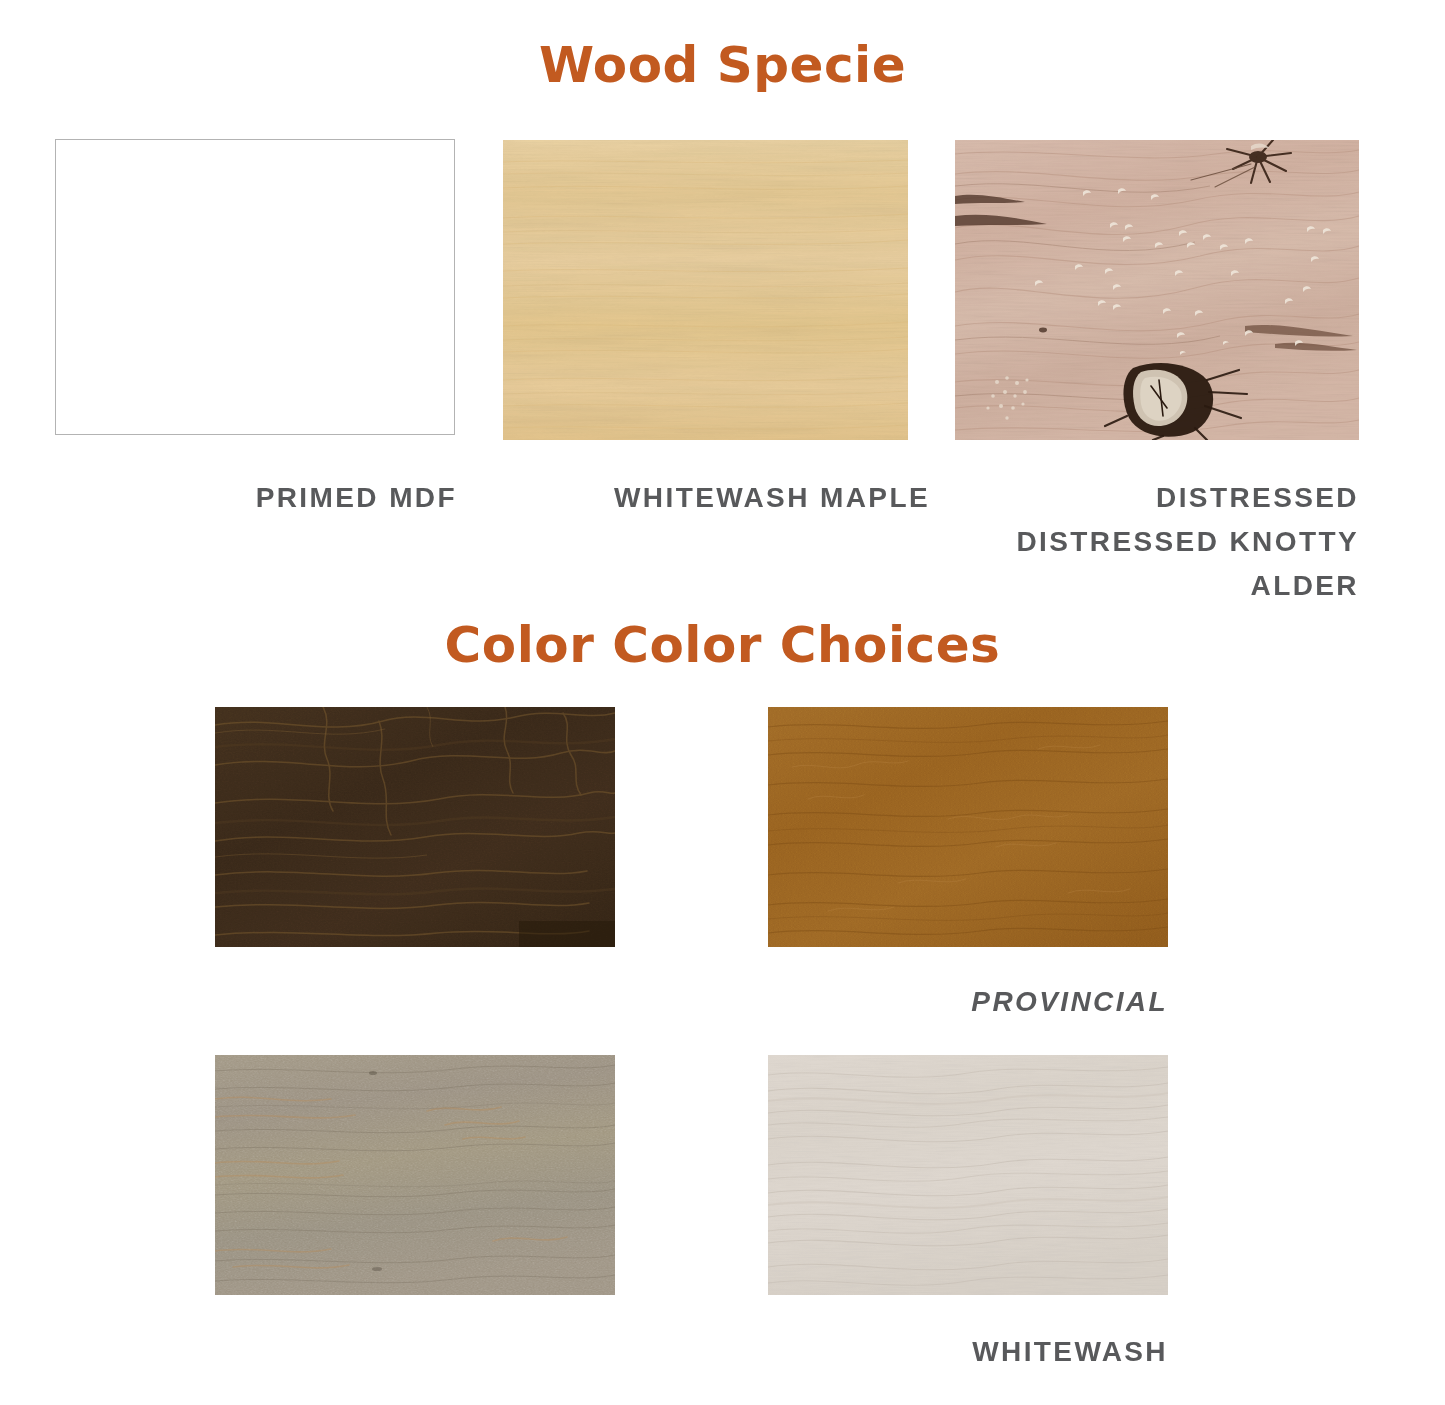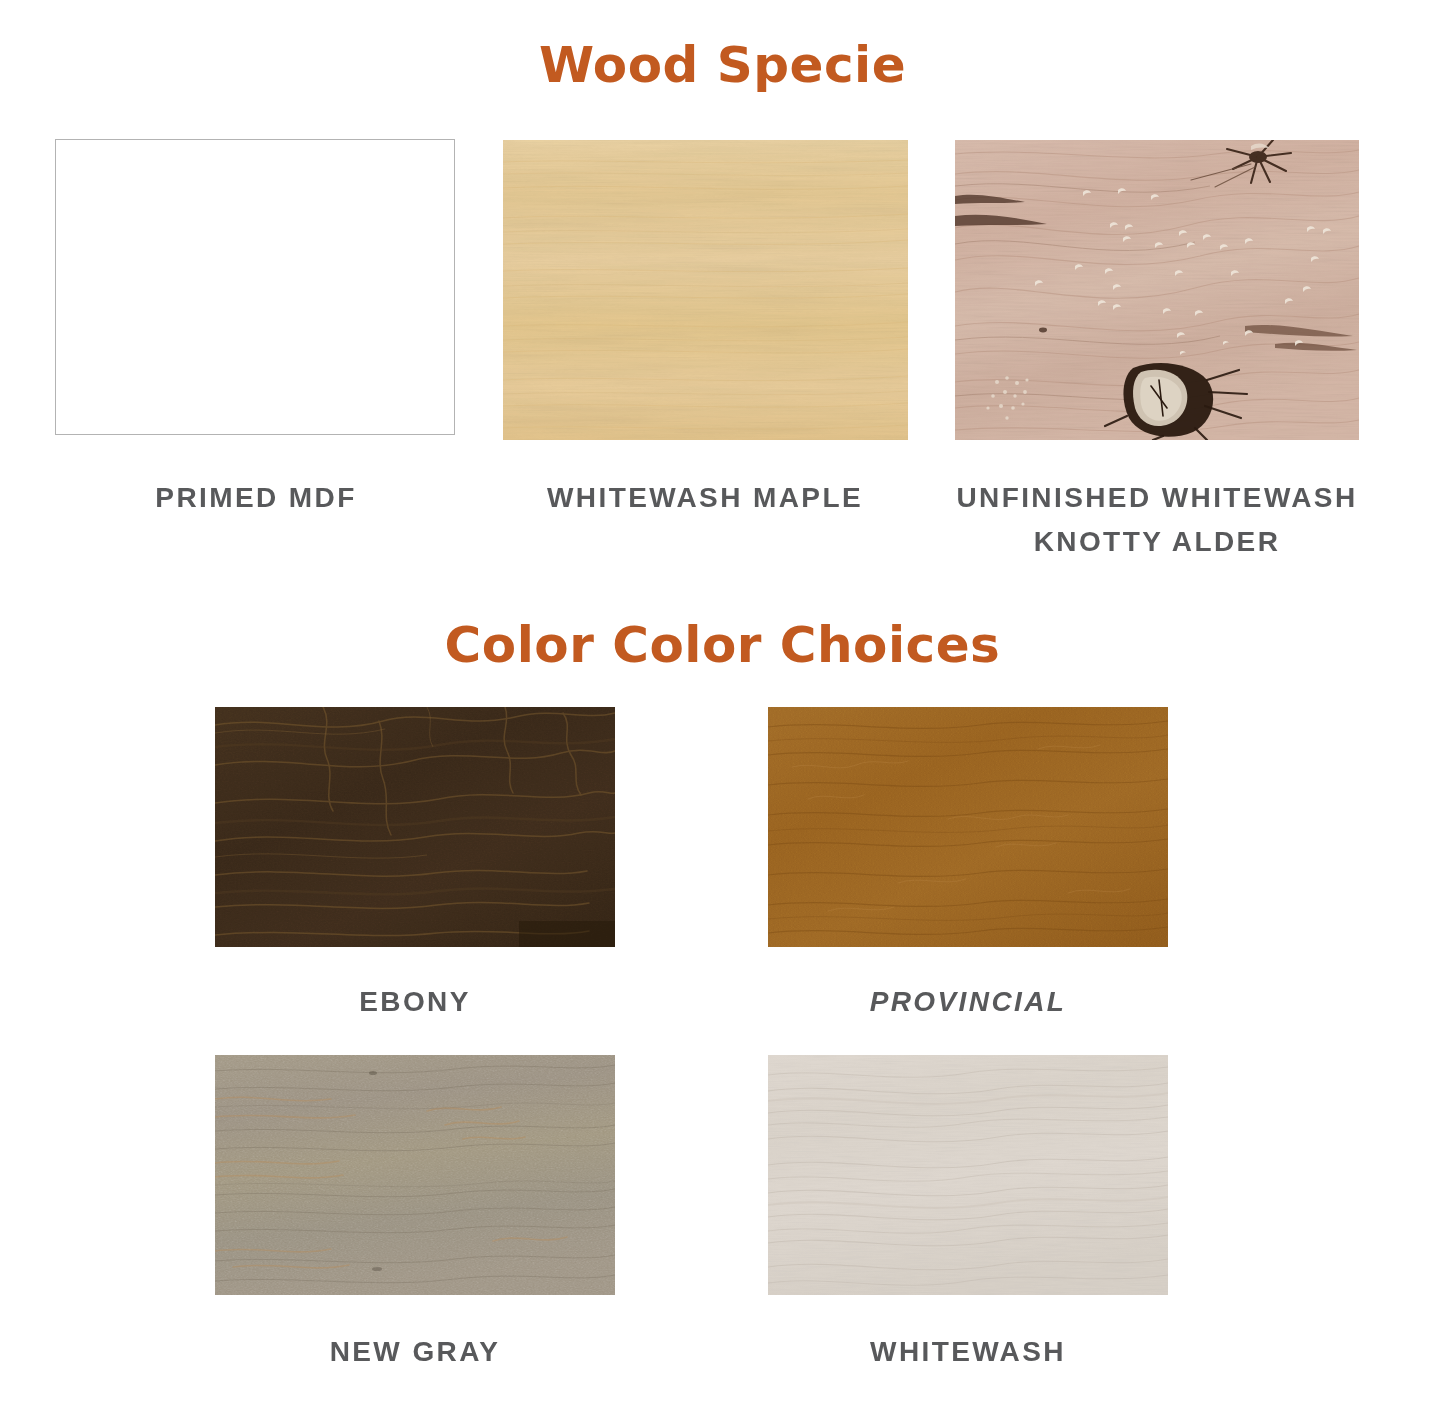--- a/index.html
+++ b/index.html
@@ -38,21 +38,21 @@
   #heading-stain-colors { top: 616px; left: 0; }
 
   
   .swatch {
     position: absolute;
     overflow: hidden;
     background-repeat: no-repeat;
   }
   .swatch-label {
     position: absolute;
-    text-align: center;
+    text-align: right;
     font-family: "Liberation Sans", sans-serif;
     font-weight: bold;
     font-size: 28px;
     letter-spacing: 2.4px;
     color: #58595B;
     line-height: 44px;
   }
 
   
   #swatch-primed-mdf {
@@ -305,21 +305,21 @@
         <circle cx="33" cy="268" r="1.6"></circle>
         <circle cx="46" cy="266" r="2"></circle>
         <circle cx="58" cy="268" r="1.8"></circle>
         <circle cx="68" cy="264" r="1.6"></circle>
         <circle cx="52" cy="278" r="1.7"></circle>
       </g>
 
       <ellipse cx="88" cy="190" rx="4" ry="2.4" fill="#4A3225" opacity="0.8"></ellipse>
     </svg>
   </div>
-  <div class="swatch-label" id="label-knotty-alder">UNFINISHED WHITEWASH KNOTTY ALDER</div>
+  <div class="swatch-label" id="label-knotty-alder">DISTRESSED DISTRESSED KNOTTY ALDER</div>
 
   <div class="section-heading" id="heading-stain-colors">Color Color Choices</div>
 
   <div class="swatch" id="swatch-ebony">
     <svg class="tex" viewBox="0 0 400 240" preserveAspectRatio="none">
       <defs>
         <linearGradient id="ebBase" x1="0.1" y1="0" x2="0.9" y2="1">
           <stop offset="0%" stop-color="#45331F"></stop>
           <stop offset="35%" stop-color="#3B2B1B"></stop>
           <stop offset="65%" stop-color="#42301E"></stop>
@@ -356,21 +356,20 @@
       </g>
       <g stroke="#A77E42" stroke-width="0.8" fill="none" opacity="0.35">
         <path d="M0,26 C62,16 112,36 170,22"></path>
         <path d="M212,0 C220,14 210,26 218,40"></path>
         <path d="M0,150 C72,140 142,158 212,148"></path>
       </g>
       <rect width="400" height="240" fill="#1E1208" opacity="0.12"></rect>
       <rect x="304" y="214" width="96" height="26" fill="#241708" opacity="0.5"></rect>
     </svg>
   </div>
-  <div class="swatch-label" id="label-ebony">EBONY</div>
 
   <div class="swatch" id="swatch-provincial">
     <svg class="tex" viewBox="0 0 400 240" preserveAspectRatio="none">
       <defs>
         <linearGradient id="prBase" x1="0.1" y1="0" x2="0.9" y2="1">
           <stop offset="0%" stop-color="#9E6826"></stop>
           <stop offset="30%" stop-color="#96601F"></stop>
           <stop offset="60%" stop-color="#9C6624"></stop>
           <stop offset="100%" stop-color="#8E5A1C"></stop>
         </linearGradient>
@@ -458,21 +457,20 @@
         <path d="M0,226 C80,220 160,234 240,224 C310,216 360,228 400,220"></path>
       </g>
       <g stroke="#6B6254" stroke-width="0.6" fill="none" opacity="0.28">
         <path d="M0,52 C90,46 180,60 270,50 C330,44 370,54 400,48"></path>
         <path d="M0,130 C90,124 180,138 270,128 C330,122 370,132 400,126"></path>
       </g>
       <ellipse cx="158" cy="18" rx="4" ry="2" fill="#5C5346" opacity="0.5"></ellipse>
       <ellipse cx="162" cy="214" rx="5" ry="2" fill="#5C5346" opacity="0.45"></ellipse>
     </svg>
   </div>
-  <div class="swatch-label" id="label-new-gray">NEW GRAY</div>
 
   <div class="swatch" id="swatch-whitewash">
     <svg class="tex" viewBox="0 0 400 240" preserveAspectRatio="none">
       <defs>
         <linearGradient id="wwBase" x1="0" y1="0" x2="0.25" y2="1">
           <stop offset="0%" stop-color="#E0D9D1"></stop>
           <stop offset="30%" stop-color="#DBD4CB"></stop>
           <stop offset="60%" stop-color="#DFD8D0"></stop>
           <stop offset="100%" stop-color="#D8D1C8"></stop>
         </linearGradient>

